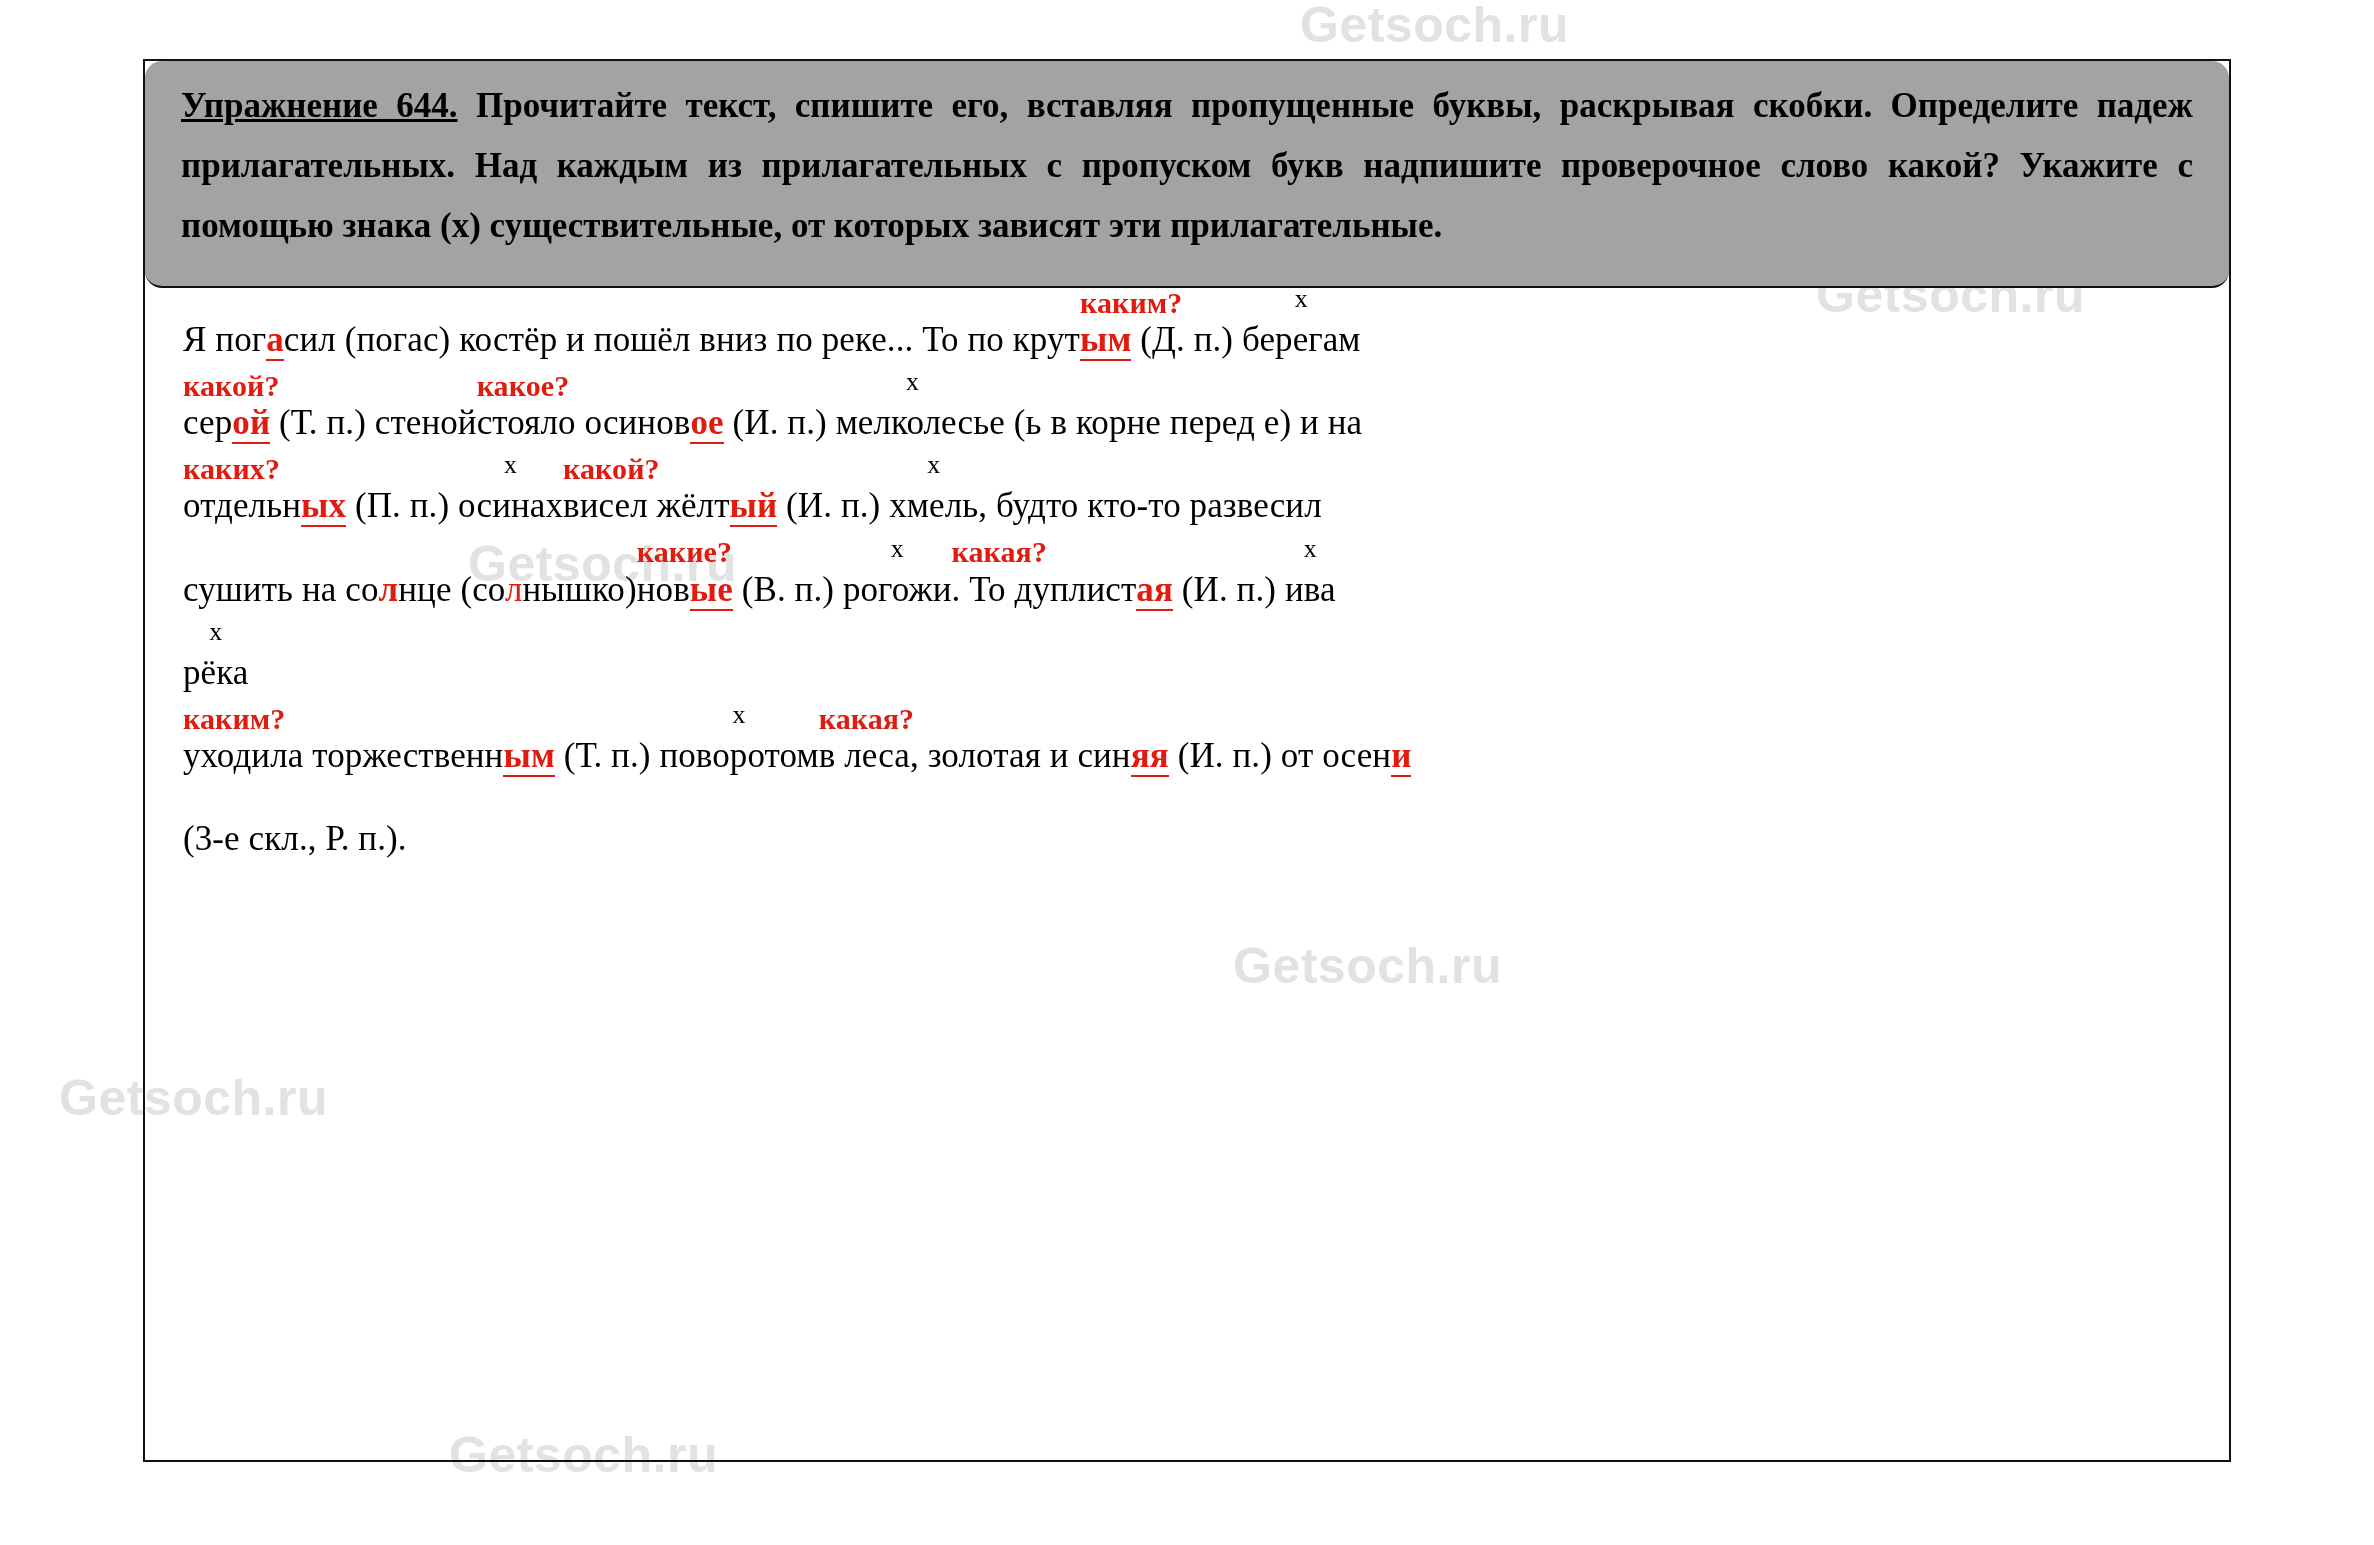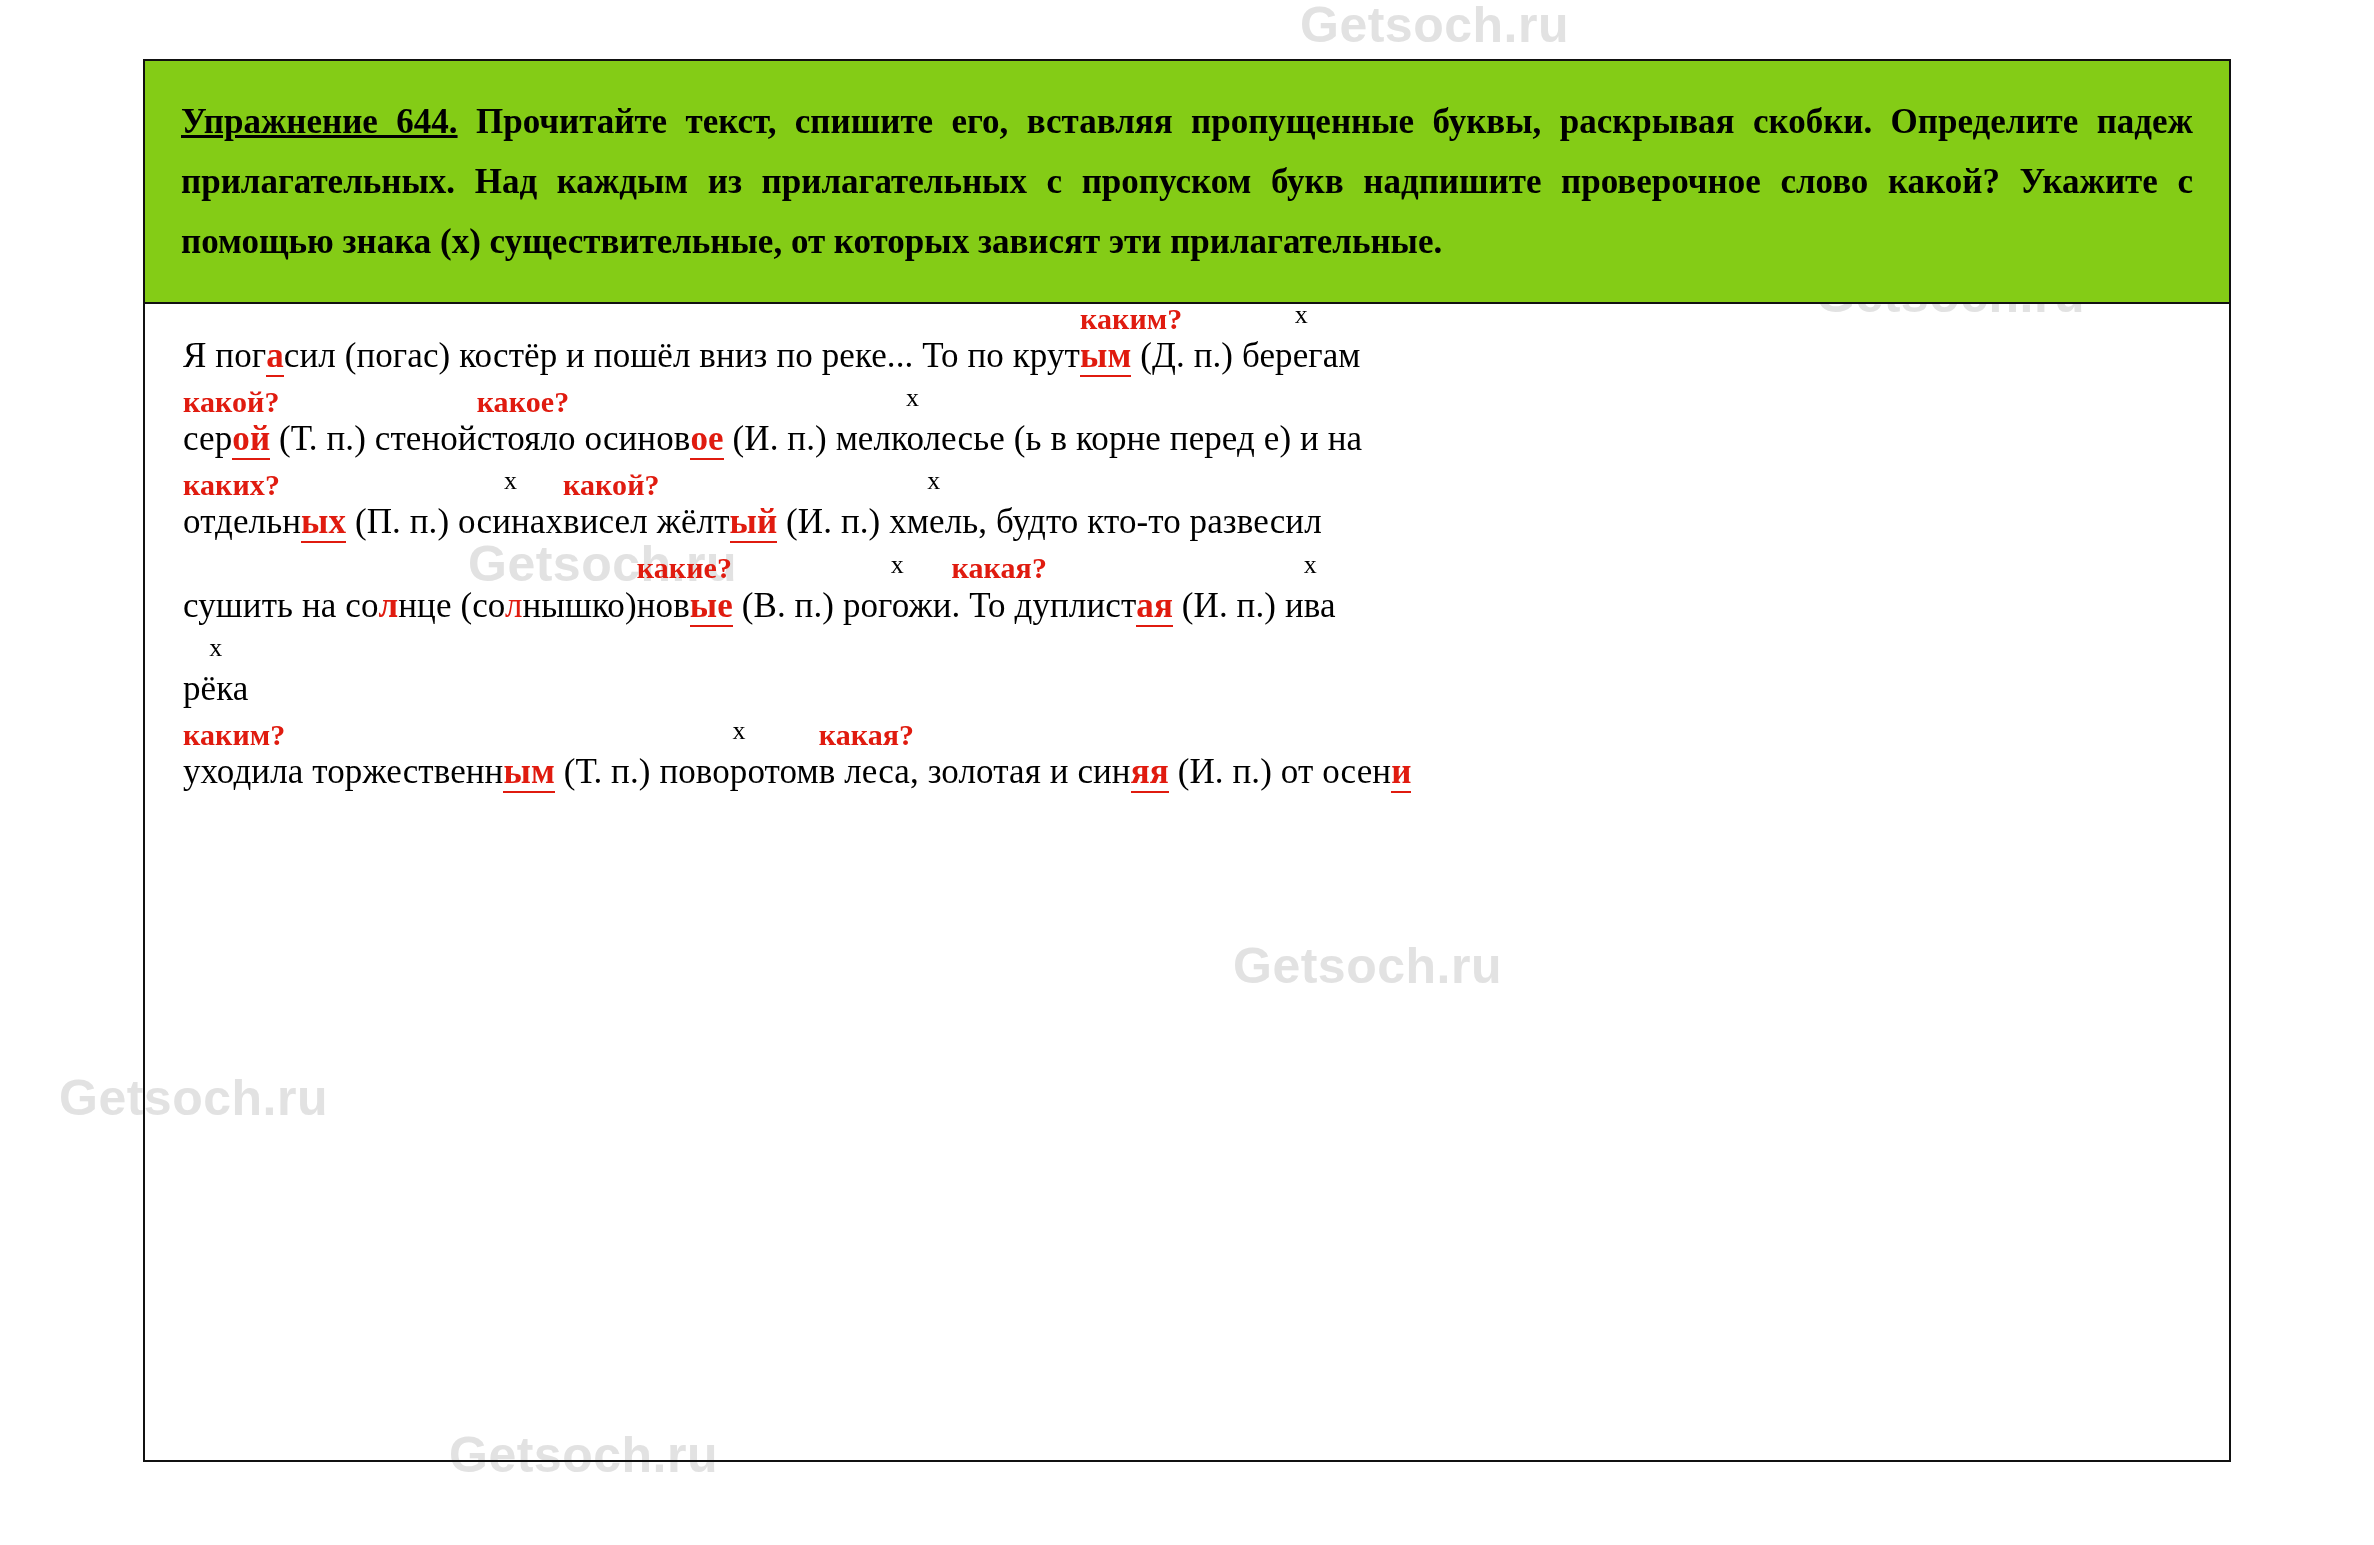--- a/index.html
+++ b/index.html
@@ -41,24 +41,25 @@
     top: 59px;
     width: 2088px;
     height: 1403px;
     border: 2.9px solid #111111;
     box-sizing: border-box;
     background: transparent;
     z-index: 10;
   }
 
   .task-box {
-    background: #84cc16;
+    background: #a3a3a3;
     border-bottom: 2.9px solid #111111;
-    padding: 31px 36px 29px 36px;
+    padding: 15px 36px 29px 36px;
     box-sizing: border-box;
+    border-radius: 17px;
   }
 
   .task-text {
     font-family: "Liberation Serif", serif;
     font-size: 35px;
     font-weight: 700;
     line-height: 1.72;
     color: #000000;
     text-align: justify;
     margin: 0;
@@ -145,17 +146,18 @@
   </div>
 
   <div class="answer">
     <div id="lines-host">
         <div class="line"><span>Я пог</span><span class="ins">а</span><span>сил </span><span class="bold">(погас)</span><span> костёр и пошёл вниз по реке... То по крут</span><span class="sup-wrap"><span class="sup-q">каким?</span><span class="ins">ым</span></span><span> (Д. п.) </span><span class="sup-wrap"><span class="sup-x">x</span><span>берегам</span></span></div>
         <div class="line"><span class="sup-wrap"><span class="sup-q">какой?</span><span>сер</span></span><span class="ins">ой</span><span> (Т. п.) </span><span>стеной</span><span class="sup-wrap"><span class="sup-q">какое?</span><span> стояло осинов</span></span><span class="ins">ое</span><span> (И. п.) </span><span class="sup-wrap"><span class="sup-x">x</span><span>мелколесь</span></span><span>е </span><span class="bold">(ь в корне перед е)</span><span> и на</span></div>
         <div class="line"><span class="sup-wrap"><span class="sup-q">каких?</span><span>отдельн</span></span><span class="ins">ых</span><span> (П. п.) </span><span class="sup-wrap"><span class="sup-x">x</span><span>осинах</span></span><span class="sup-wrap"><span class="sup-q">какой?</span><span> висел жёлт</span></span><span class="ins">ый</span><span> (И. п.) </span><span class="sup-wrap"><span class="sup-x">x</span><span>хмель</span></span><span>, будто кто-то развесил</span></div>
         <div class="line"><span>сушить на со</span><span class="ins-nb">л</span><span>нце </span><span class="bold">(со</span><span class="ins-nb bold">л</span><span class="bold">нышко)</span><span class="sup-wrap"><span class="sup-q">какие?</span><span> нов</span></span><span class="ins">ые</span><span> (В. п.) </span><span class="sup-wrap"><span class="sup-x">x</span><span>рогожи</span></span><span class="sup-wrap"><span class="sup-q">какая?</span><span>. То дуплист</span></span><span class="ins">ая</span><span> (И. п.) </span><span class="sup-wrap"><span class="sup-x">x</span><span>ива</span></span></div>
         <div class="line"><span class="sup-wrap"><span class="sup-x">x</span><span>рёка</span></span></div>
         <div class="line"><span class="sup-wrap"><span class="sup-q">каким?</span><span>уходила торжественн</span></span><span class="ins">ым</span><span> (Т. п.) </span><span class="sup-wrap"><span class="sup-x">x</span><span>поворотом</span></span><span class="sup-wrap"><span class="sup-q">какая?</span><span> в леса, золотая и син</span></span><span class="ins">яя</span><span> (И. п.) от осен</span><span class="ins">и</span></div>
+        <div class="line"><span class="bold">(3-е скл., Р. п.)</span><span>.</span></div>
       </div>
   </div>
 
 </div>
 
 
 </body></html>

